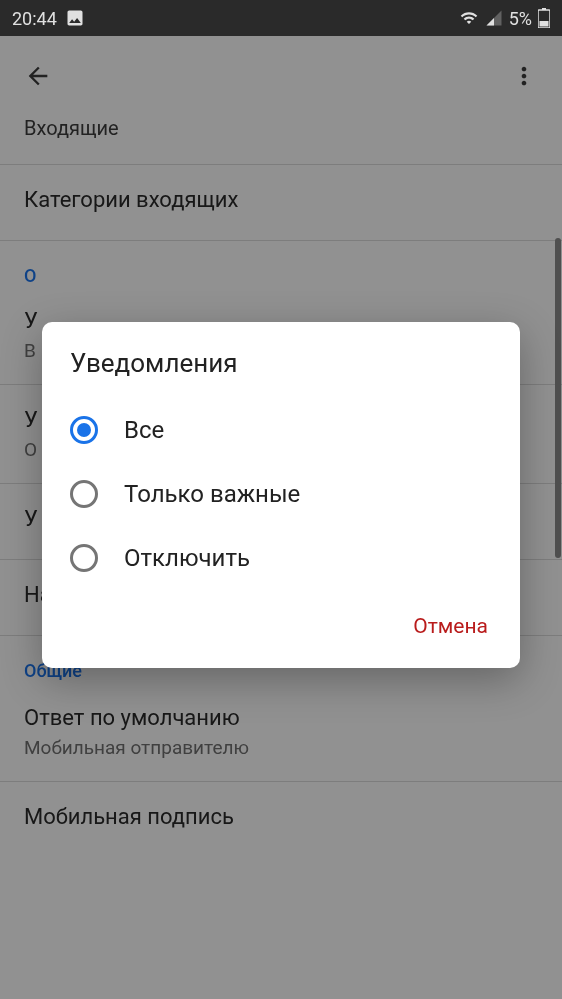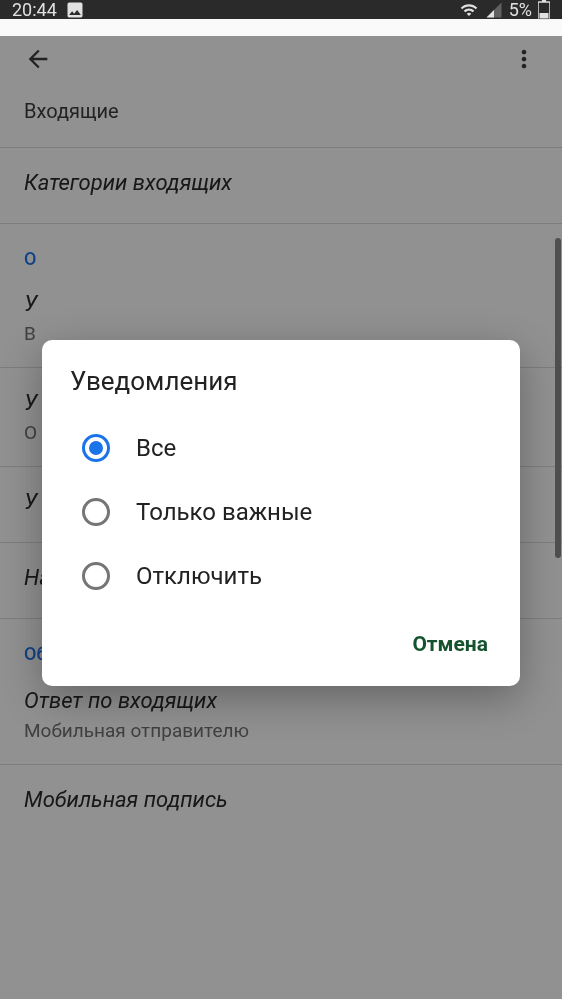--- a/index.html
+++ b/index.html
@@ -1,47 +1,47 @@
 <!DOCTYPE html>
 <html><head>
   <meta charset="utf-8">
   <style>
     * { margin: 0; padding: 0; box-sizing: border-box; font-family: Roboto, -apple-system, sans-serif; }
     body { width: 562px; height: 999px; background: #fafafa; position: relative; overflow: hidden; }
     
-    .status-bar { height: 19px; background: #2a2a2a; color: #e0e0e0; display: flex; align-items: center; padding: 0 12px; font-size: 18px; }
+    .status-bar { height: 36px; background: #2a2a2a; color: #e0e0e0; display: flex; align-items: center; padding: 0 12px; font-size: 18px; }
     .status-left { display: flex; align-items: center; gap: 8px; }
     .status-right { margin-left: auto; display: flex; align-items: center; gap: 6px; }
     .status-icon { display: inline-flex; align-items: center; }
     
     .toolbar { height: 80px; display: flex; align-items: center; padding: 0 20px; }
     .back-btn { width: 36px; height: 36px; display: flex; align-items: center; justify-content: center; }
     .more-btn { margin-left: auto; width: 36px; height: 36px; display: flex; align-items: center; justify-content: center; }
     
     .page-title { padding: 0 24px 24px; font-size: 20px; color: #3c3c3c; }
     
     .divider { height: 1px; background: #d8d8d8; }
     
     .setting-item { padding: 22px 24px; }
-    .setting-title { font-size: 22px; color: #2a2a2a; margin-bottom: 6px; font-style: italic; }
+    .setting-title { font-size: 22px; color: #2a2a2a; margin-bottom: 6px; }
     .setting-subtitle { font-size: 19px; color: #6e6e6e; }
     
     .section-header { padding: 24px 24px 12px; font-size: 18px; color: #1a73e8; font-weight: 500; }
     
     .overlay { position: absolute; inset: 0; background: rgba(0,0,0,0.42); }
     
-    .dialog { position: absolute; left: 42px; right: 42px; top: 340px; background: #fff; border-radius: 10px; padding: 26px 0 0; box-shadow: 0 12px 40px rgba(0,0,0,0.3); }
+    .dialog { position: absolute; left: 42px; right: 42px; top: 322px; background: #fff; border-radius: 10px; padding: 26px 0 0; box-shadow: 0 12px 40px rgba(0,0,0,0.3); }
     .dialog-title { font-size: 26px; color: #222; padding: 0 28px 20px; }
-    .radio-item { display: flex; align-items: center; padding: 18px 40px; gap: 26px; }
+    .radio-item { display: flex; align-items: center; padding: 18px 28px; gap: 26px; }
     .radio { width: 28px; height: 28px; border-radius: 50%; border: 3px solid #757575; display: flex; align-items: center; justify-content: center; flex-shrink: 0; }
     .radio.selected { border-color: #1a73e8; }
     .radio.selected::after { content: ''; width: 14px; height: 14px; border-radius: 50%; background: #1a73e8; }
     .radio-label { font-size: 24px; color: #222; }
     .dialog-actions { display: flex; justify-content: flex-end; padding: 16px 28px 22px; }
-    .cancel-btn { font-size: 21px; color: #14532d; font-weight: 700; padding: 8px 4px; }
+    .cancel-btn { font-size: 21px; color: #b91c1c; font-weight: 400; padding: 8px 4px; }
     
     .scroll-indicator { position: absolute; right: 1px; top: 238px; width: 6px; height: 320px; background: #888; border-radius: 3px; }
   </style>
 </head>
 <body>
 
 <div class="status-bar">
   <div class="status-left">
     <span>20:44</span>
     <span class="status-icon">
@@ -120,21 +120,21 @@
 
 <div class="setting-item">
   <div class="setting-title">Настройка уведомлений</div>
 </div>
 
 <div class="divider"></div>
 
 <div class="section-header">Общие</div>
 
 <div class="setting-item" style="padding-top:12px">
-  <div class="setting-title">Ответ по входящих</div>
+  <div class="setting-title">Ответ по умолчанию</div>
   <div class="setting-subtitle">Мобильная отправителю</div>
 </div>
 
 <div class="divider"></div>
 
 <div class="setting-item">
   <div class="setting-title">Мобильная подпись</div>
 </div>
 
 <div class="scroll-indicator"></div>

